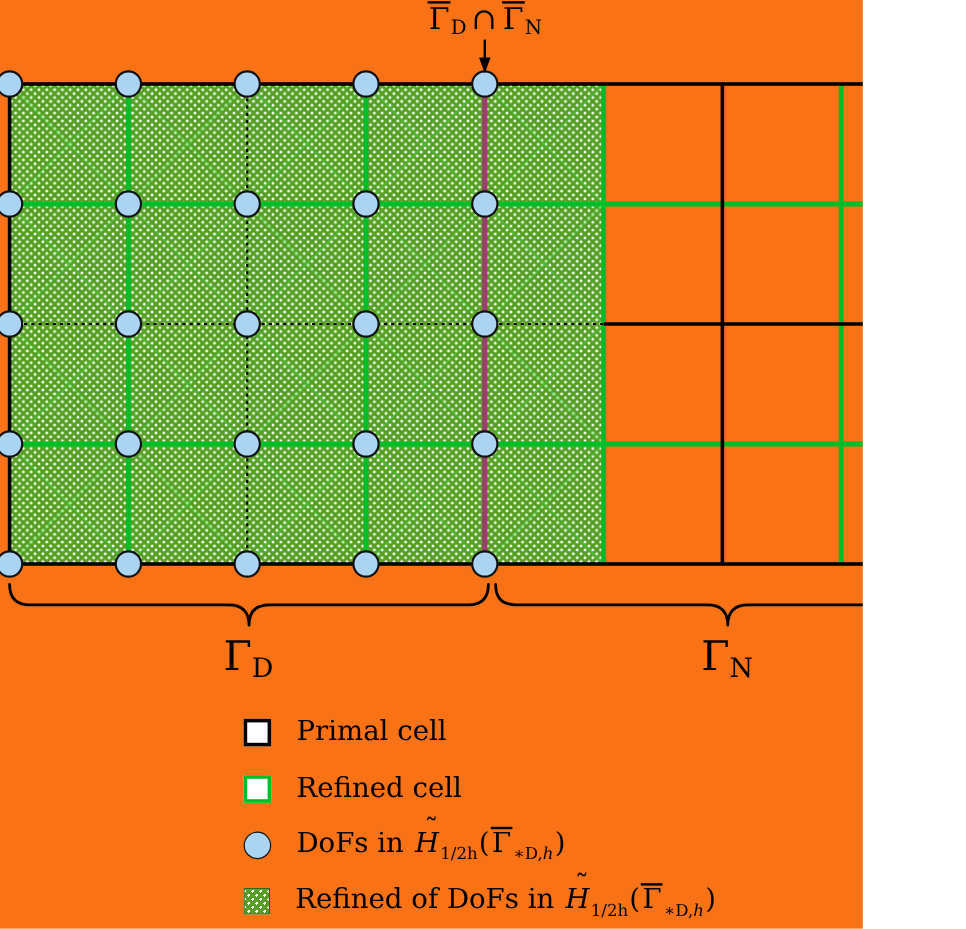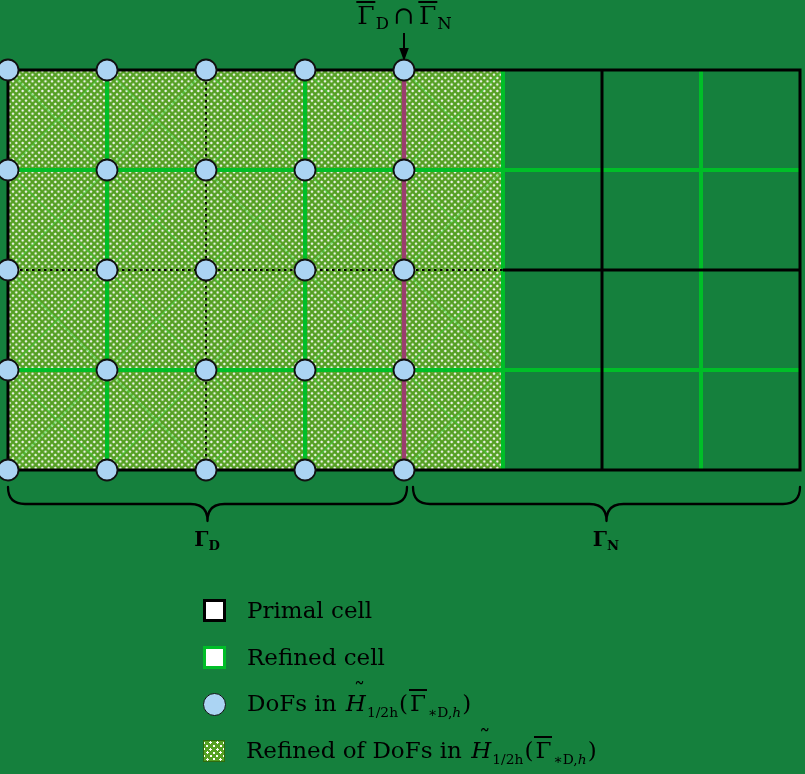--- a/index.html
+++ b/index.html
@@ -1,28 +1,28 @@
 <!DOCTYPE html>
 <html style="--refined: #00be28; --hatch: #55a023; --nodefill: #abd4f3;"><head>
 <meta charset="utf-8">
 <style>
   html,body{margin:0;padding:0;background:#ffffff;}
   #stage{
-    position:relative;width:805px;height:774px;background:#15803d;overflow:hidden;
+    position:relative;width:719px;height:774px;background:#f97316;overflow:hidden;
     font-family:"DejaVu Serif", serif;color:#000;
   }
   #fig{position:absolute;left:0;top:0;}
   .overlay{position:absolute;white-space:nowrap;}
 
   
   .top-label{left:404px;top:1px;transform:translateX(-50%);font-size:25px;}
   .obar{display:inline-block;border-top:2.4px solid #000;line-height:1.04;padding:0 1px;}
   .top-label sub,.brace-label sub{font-size:0.66em;vertical-align:-0.28em;}
   .cap-sym{margin:0 4px;}
-  .brace-label{top:527px;transform:translateX(-50%);font-size:20px;font-weight:bold;}
+  .brace-label{top:527px;transform:translateX(-50%);font-size:34px;}
   .brace-label-left{left:207px;}
   .brace-label-right{left:606px;text-align:right;}
 
   
   .legend-row{position:absolute;left:203px;display:flex;align-items:center;gap:21px;font-size:23px;}
   .legend-row-1{top:597px;}
   .legend-row-2{top:644px;}
   .legend-row-3{top:689px;text-align:center;}
   .legend-row-4{top:736px;}
   .sw{flex:0 0 auto;box-sizing:border-box;}

